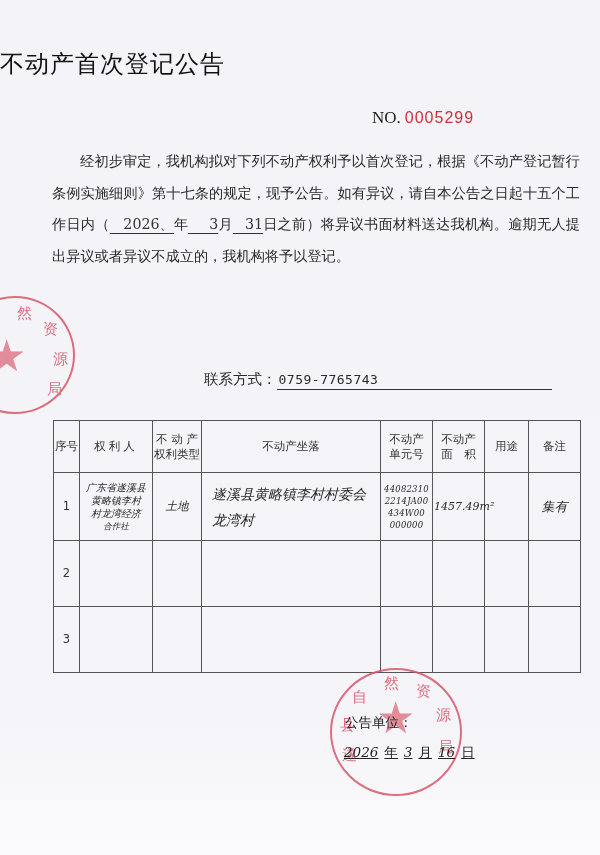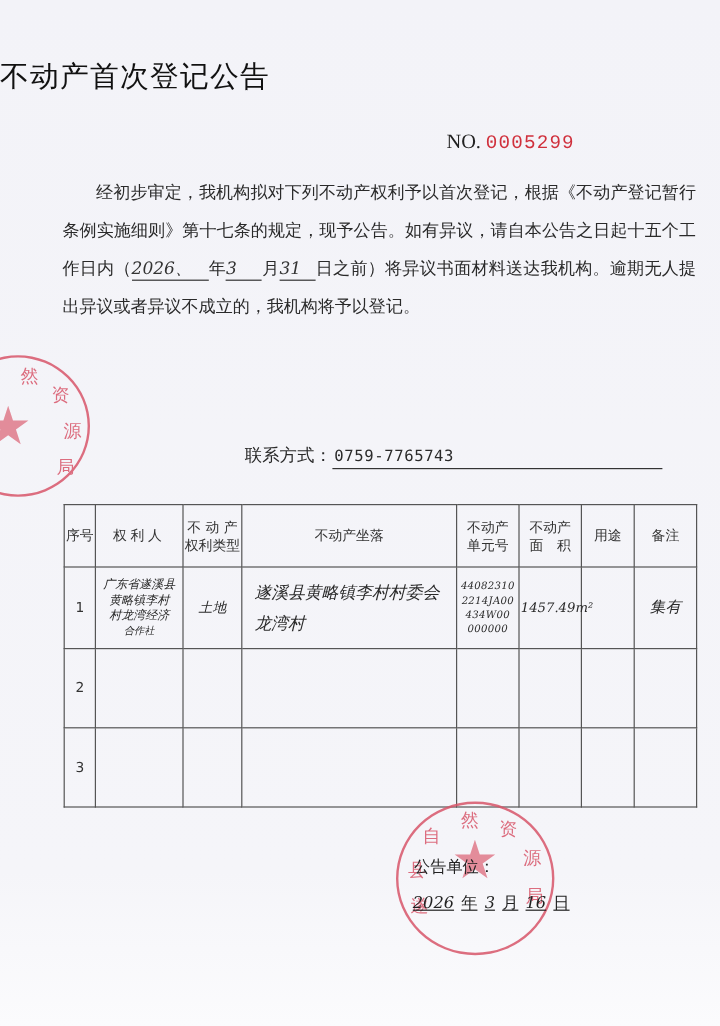--- a/index.html
+++ b/index.html
@@ -17,32 +17,32 @@
   .title {
     position: absolute; left: 0; right: 0; top: 48px;
     text-align: left; font-family: "DejaVu Sans", "Liberation Sans", sans-serif;
     font-size: 24px; letter-spacing: 1px; color: #111;
   }
   .serial {
     position: absolute; left: 372px; top: 108px;
     font-family: "Liberation Serif", "DejaVu Serif", serif; font-size: 17px; color: #222;
   }
   .serial .num {
-    font-family: Liberation Mono, monospace;
+    font-family: Liberation Sans, sans-serif;
     color: #d0303c; font-size: 16px; letter-spacing: 1px; margin-left: 4px; margin-top: 18px;
   }
   .body-text {
     position: absolute; left: 52px; top: 146px; width: 528px;
     font-size: 14.2px; line-height: 31.5px; color: #2a2a2a;
     text-align: justify;
   }
   .body-text .indent { display: inline-block; width: 28px; }
   .hw {
-    font-family: "DejaVu Serif", serif; font-style: italic;
-    display: inline-block; border-bottom: 1px solid #333; text-align: left;
+    font-family: "DejaVu Serif", serif; 
+    display: inline-block; border-bottom: 1px solid #333; text-align: right;
     line-height: 18px; color: #333;
   }
   .line-field {
     position: absolute; font-size: 14.5px; color: #2a2a2a;
   }
   .line-field .val {
     display: inline-block; border-bottom: 1.5px solid #333; padding-left: 2px;
     line-height: 18px;
   }
   .addr { left: 132px; top: 326px; }

